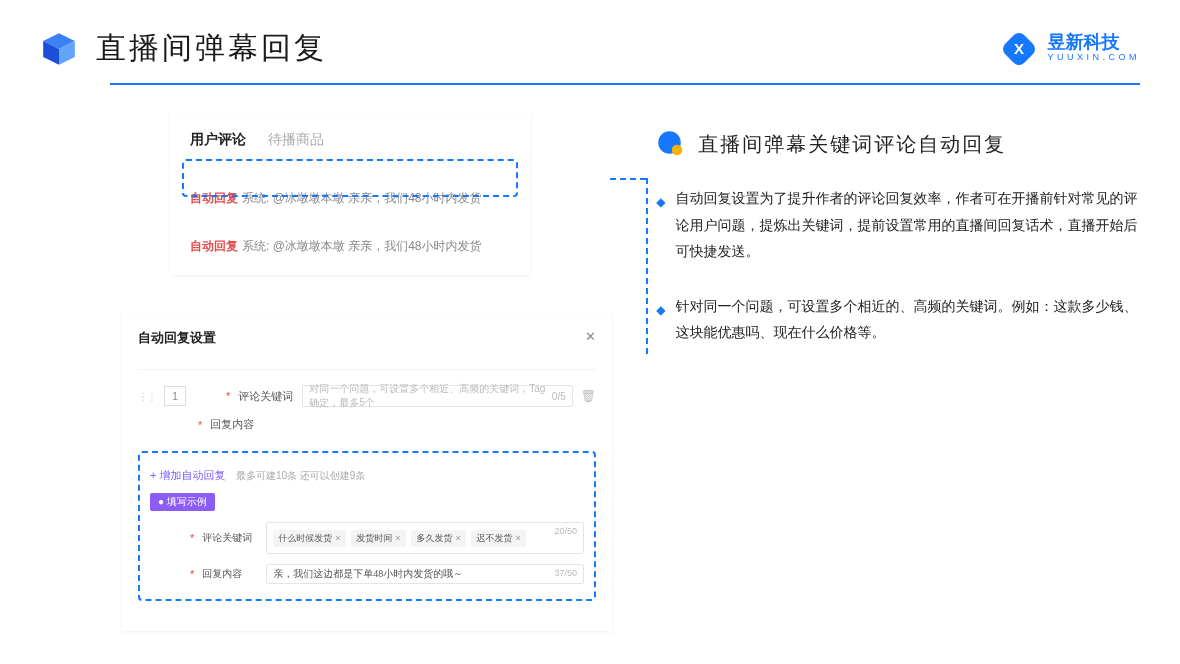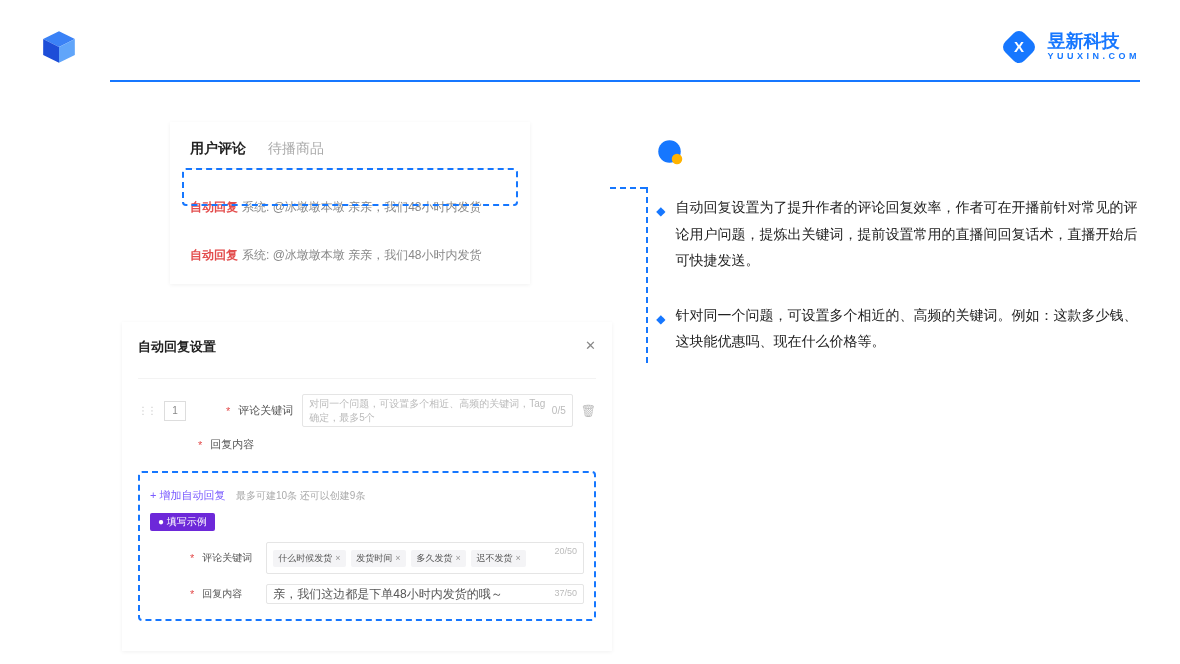--- a/index.html
+++ b/index.html
@@ -4,76 +4,77 @@
 <style>
 * { margin: 0; padding: 0; box-sizing: border-box; }
 body { width: 1180px; height: 664px; font-family: "Microsoft YaHei", Arial, sans-serif; background: #fff; position: relative; color: #222;}
 .header { display: flex; align-items: center; justify-content: space-between; padding: 28px 40px 0 40px; }
 .header-left { display: flex; align-items: center; gap: 18px;}
 .cube-icon { width: 38px; height: 38px; }
 .title { font-size: 30px; font-weight: 500; letter-spacing: 3px; color: #1a1a1a; }
 .brand { display: flex; align-items: center; gap: 10px; }
 .brand-icon { width: 36px; height: 36px; }
 .brand-text { color: #1677ff; font-weight: 700; font-size: 18px; line-height: 1;}
-.brand-sub { font-size: 9px; letter-spacing: 3.5px; color:#1677ff; font-weight:700; line-height:1.4}
+.brand-sub { font-size: 9px; letter-spacing: 3.5px; color:#1677ff; font-weight:400; line-height:1.4}
 .hr { height: 2px; background: #1677ff; margin: 14px 40px 0 110px; }
-.content { display: flex; padding: 40px 40px 0 110px; gap: 72px; }
+.content { display: flex; padding: 28px 40px 0 110px; gap: 72px; }
 .left { width: 510px; position: relative;}
 .card { background: #fff; box-shadow: 0 1px 4px rgba(0,0,0,0.06); padding: 18px 20px; position: absolute;}
 .card-comments { width: 360px; left: 60px; top: 0; z-index: 1; }
 .tabs { display:flex; gap:22px; font-size:14px; border-bottom:1px solid #f0f0f0; padding-bottom:10px;}
 .tab-active{ font-weight:700;}
 .tab-inactive{ color:#aaa;}
 .comment-line { font-size:12px; margin-top:28px; line-height:1.7;}
 .auto-reply-tag{ color:#e34d4d; font-weight:600; margin-right:4px;}
 .sys-text{ color:#888;}
 .dashed-box { border: 2px dashed #1677ff; border-radius:4px; }
 .dashed-highlight{position:absolute; left:72px; top:46px; width:336px; height:38px; z-index:4;}
 .card-settings{ width:490px; left:12px; top:200px; z-index:2; padding:14px 16px 30px 16px;}
 .settings-header{ display:flex; justify-content:space-between; font-size:13px; font-weight:600; padding:2px 0 12px 0;}
 .close-x{ color:#888; cursor:pointer; font-size:13px; font-weight:400;}
 .field-row{ display:flex; align-items:center; gap:8px; font-size:11px; padding:5px 0;}
 .row-num{ width:22px; height:20px; border:1px solid #ddd; display:flex; align-items:center; justify-content:center; color:#888; font-size:10px;}
 .drag-dots{ color:#ccc; letter-spacing:-1px; font-size:10px;}
 .req-star{ color:#e34d4d;}
 .field-label{ color:#555; width:56px; font-size:11px;}
-.input-box{ flex:1; border:1px solid #e5e5e5; border-radius:2px; height:33px; display:flex; align-items:center; padding:0 6px; color:#bbb; font-size:10px; justify-content:space-between; position:relative;}
+.input-box{ flex:1; border:1px solid #e5e5e5; border-radius:2px; height:22px; display:flex; align-items:center; padding:0 6px; color:#bbb; font-size:10px; justify-content:space-between; position:relative;}
 .input-count{ color:#bbb; font-size:10px;}
 .trash-icon{ color:#bbb; font-size:12px;}
 .divider{ height:1px; background:#f3f3f3; margin:10px 0;}
 .dashed-example{ border:2px dashed #1677ff; border-radius:4px; padding:12px 10px 10px 10px; margin-top:14px; position:relative;}
 .add-link{ color:#7b5cff; font-size:11px; margin-bottom:8px; display:inline-block;}
 .add-hint{ color:#aaa; font-size:10px; margin-left:6px;}
-.example-badge{ background:#6d28d9; color:#fff; font-size:10px; padding:2px 8px; border-radius:2px; display:inline-block; margin-bottom:6px;}
+.example-badge{ background:#8b5cf6; color:#fff; font-size:10px; padding:2px 8px; border-radius:2px; display:inline-block; margin-bottom:6px;}
 .tag-chip{ display:inline-flex; align-items:center; gap:3px; background:#f4f4f6; color:#555; font-size:9px; padding:2px 5px; border-radius:2px; margin-right:3px;}
 .tag-chip .x{ color:#999; font-size:9px;}
 .small-count{ color:#bbb; font-size:9px; position:absolute; right:6px; top:3px;}
 .input-rel{ position:relative; }
 .connector-v { position:absolute; border-left:2px dashed #1677ff; }
 .connector-h { position:absolute; border-top:2px dashed #1677ff; }
 .conn2{ left:500px; top:65px; width:36px;}
 .conn3v{ left:536px; top:65px; height:176px;}
 .right{ width:520px; padding-top:16px;}
 .subhead{ display:flex; align-items:center; gap:12px; margin-bottom:26px;}
 .bubble-icon{ width:30px; height:30px;}
 .subtitle{ font-size:20px; font-weight:500; letter-spacing:2px; color:#222;}
 .bullet{ display:flex; gap:10px; margin-bottom:28px; font-size:14px; line-height:1.9; color:#222;}
 .bullet-mark{ color:#1677ff; font-size:12px; margin-top:6px;}
-.ph-val{ color:#555; font-size:12px;}
+.ph-val{ color:#555; font-size:10px;font-family:Liberation Serif, serif;}
 </style>
 </head>
 <body>
 
 <div class="header">
   <div class="header-left">
     <svg class="cube-icon" viewBox="0 0 48 48">
       <polygon points="24,4 44,14 24,24 4,14" fill="#3b82f6"></polygon>
       <polygon points="4,14 24,24 24,44 4,34" fill="#1d4ed8"></polygon>
       <polygon points="44,14 44,34 24,44 24,24" fill="#60a5fa"></polygon>
     </svg>
+    <div class="title">直播间弹幕回复</div>
   </div>
   <div class="brand">
     <svg class="brand-icon" viewBox="0 0 48 48">
       <rect x="6" y="6" width="36" height="36" rx="10" fill="#1677ff" transform="rotate(45 24 24)"></rect>
       <text x="24" y="30" text-anchor="middle" fill="#fff" font-size="20" font-weight="700">X</text>
     </svg>
     <div>
       <div class="brand-text">昱新科技</div>
       <div class="brand-sub">YUUXIN.COM</div>
     </div>
@@ -172,20 +173,21 @@
       </div>
     </div>
   </div>
 
   <div class="right">
     <div class="subhead">
       <svg class="bubble-icon" viewBox="0 0 40 40">
         <circle cx="18" cy="18" r="15" fill="#1677ff"></circle>
         <circle cx="28" cy="28" r="7" fill="#ffb300"></circle>
       </svg>
+      <div class="subtitle">直播间弹幕关键词评论自动回复</div>
     </div>
     <div class="bullet">
       <span class="bullet-mark">◆</span>
       <span>自动回复设置为了提升作者的评论回复效率，作者可在开播前针对常见的评论用户问题，提炼出关键词，提前设置常用的直播间回复话术，直播开始后可快捷发送。</span>
     </div>
     <div class="bullet">
       <span class="bullet-mark">◆</span>
       <span>针对同一个问题，可设置多个相近的、高频的关键词。例如：这款多少钱、这块能优惠吗、现在什么价格等。</span>
     </div>
   </div>

